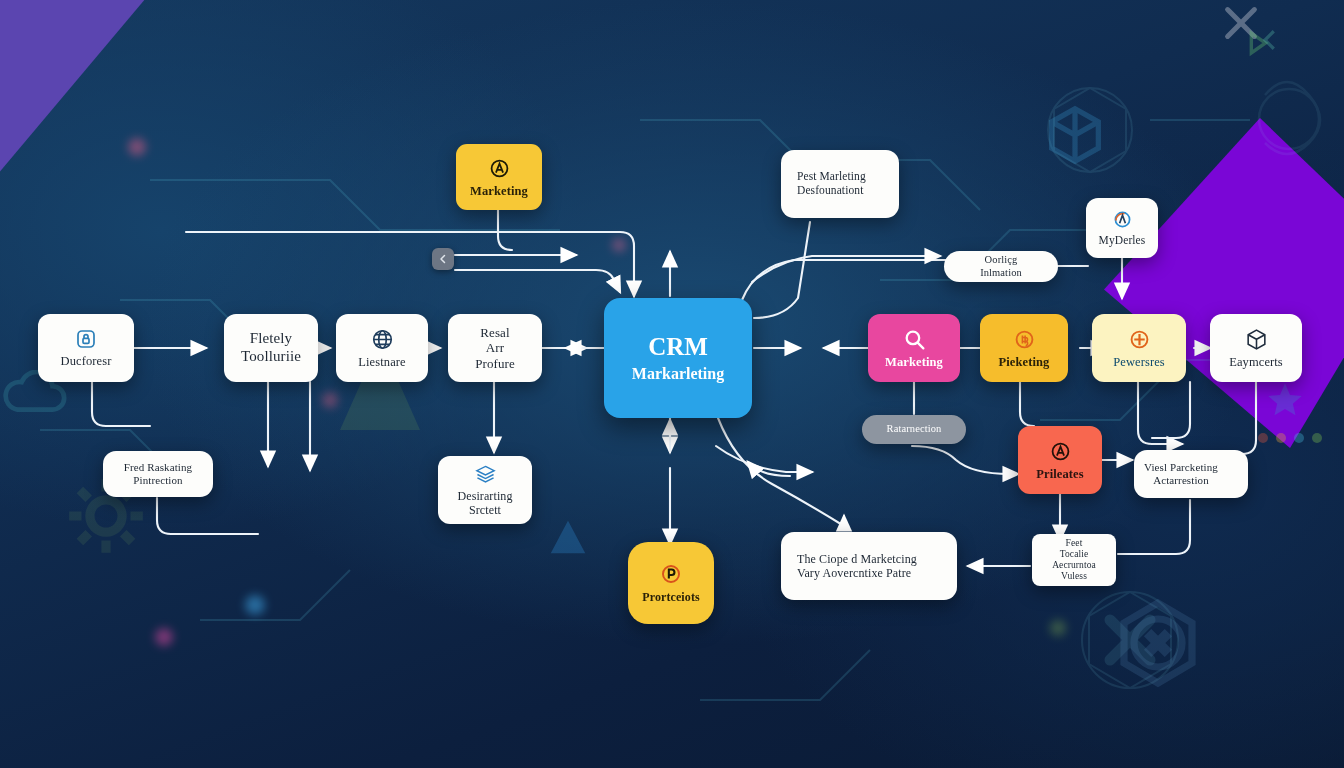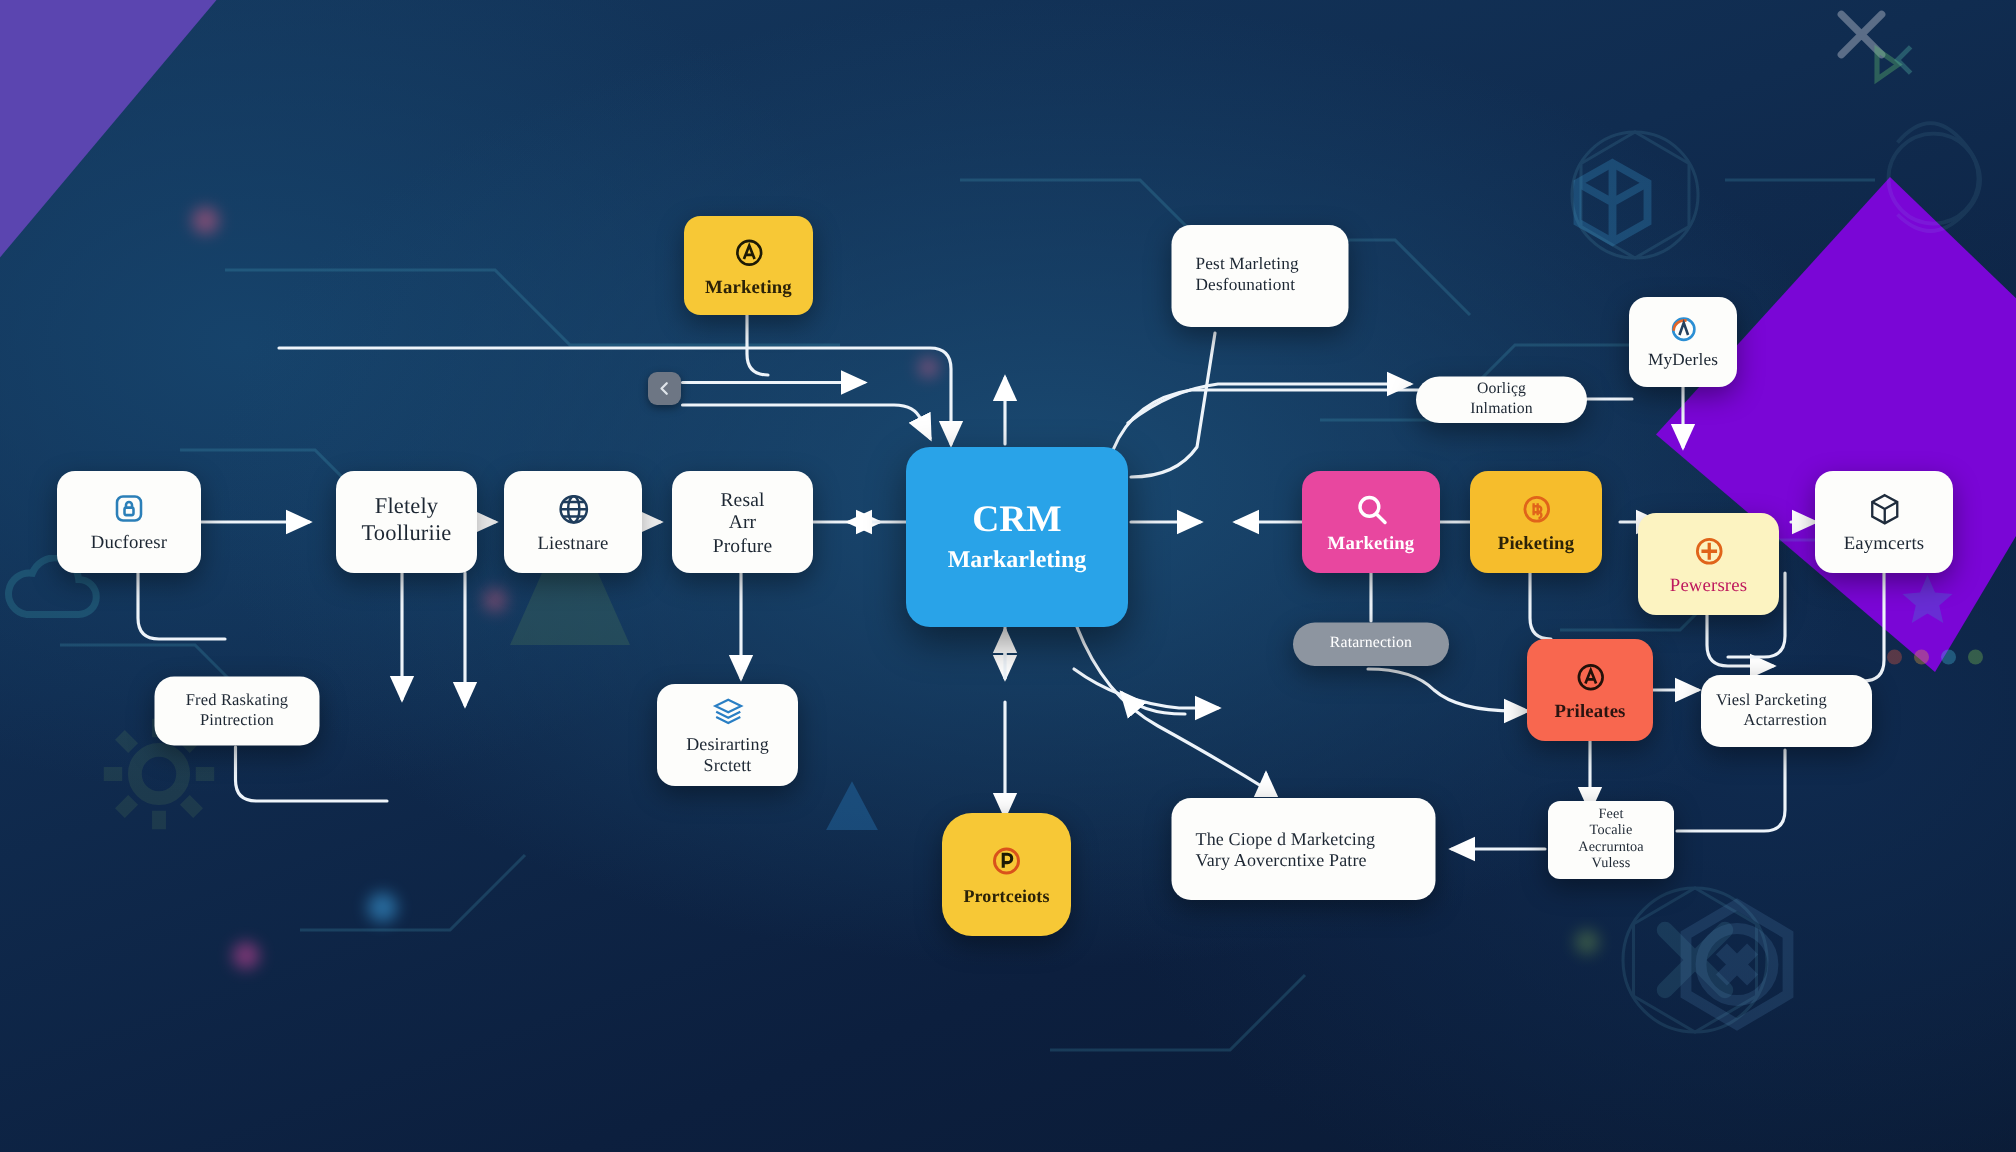--- a/index.html
+++ b/index.html
@@ -46,21 +46,21 @@
   }
   .node .ico{display:flex;align-items:center;justify-content:center;margin-bottom:3px;}
   .node .lbl{line-height:1.18;letter-spacing:.1px;}
 
   .n-white{background:#fdfdfb;color:#1d2733;}
   .n-plain{background:#fdfdfb;color:#1d2733;border-radius:13px;}
   .n-hub{background:#29a3e8;color:#ffffff;border-radius:16px;
          box-shadow:0 10px 26px rgba(0,0,0,.45);}
   .n-amber{background:#f7c836;color:#2b2208;}
   .n-amber2{background:#f6bd2c;color:#2b2208;}
-  .n-cream{background:#fcf3c1;color:#be185d;margin-top:28px;}
+  .n-cream{background:#fcf3c1;color:#0c4a6e;}
   .n-pink{background:#e8479f;color:#ffffff;}
   .n-red{background:#f8674f;color:#2a1410;}
   .n-grey{background:#8d95a0;color:#ffffff;border-radius:16px;}
 
   .hub-title{font-size:25px;font-weight:700;line-height:1.1;}
   .hub-sub{font-size:16px;font-weight:700;margin-top:4px;}
 
   .badge-chev{
     position:absolute;width:22px;height:22px;border-radius:6px;
     background:#6d7684;display:flex;align-items:center;justify-content:center;
@@ -377,21 +377,21 @@
     <div class="ico">
       <svg width="25" height="25" viewBox="0 0 24 24" fill="none" stroke="#231109" stroke-width="1.7">
         <circle cx="12" cy="12" r="7.6"></circle>
           <path d="M8.6 16 L12 7.4 L15.4 16 M9.9 13.4 h4.2"></path>
       </svg>
     </div>
     <div class="lbl">Prileates</div>
   </div>
 
   <div class="node n-plain" style="left:1134px;top:450px;width:114px;height:48px;font-size:11px;align-items:flex-start;padding-left:10px;">
-    <div class="lbl" style="white-space:pre-line;text-align:right;">Viesl Parcketing
+    <div class="lbl" style="white-space:pre-line;text-align:center;">Viesl Parcketing
 Actarrestion</div>
   </div>
 
   <div class="node n-plain" style="left:781px;top:532px;width:176px;height:68px;font-size:12px;align-items:flex-start;padding-left:16px;">
     <div class="lbl" style="white-space:pre-line;text-align:left;">The Ciope d Marketcing
 Vary Aovercntixe Patre</div>
   </div>
 
   <div class="node n-plain" style="left:1032px;top:534px;width:84px;height:52px;font-size:9.5px;border-radius:8px;">
     <div class="lbl" style="white-space:pre-line;">Feet Tocalie

